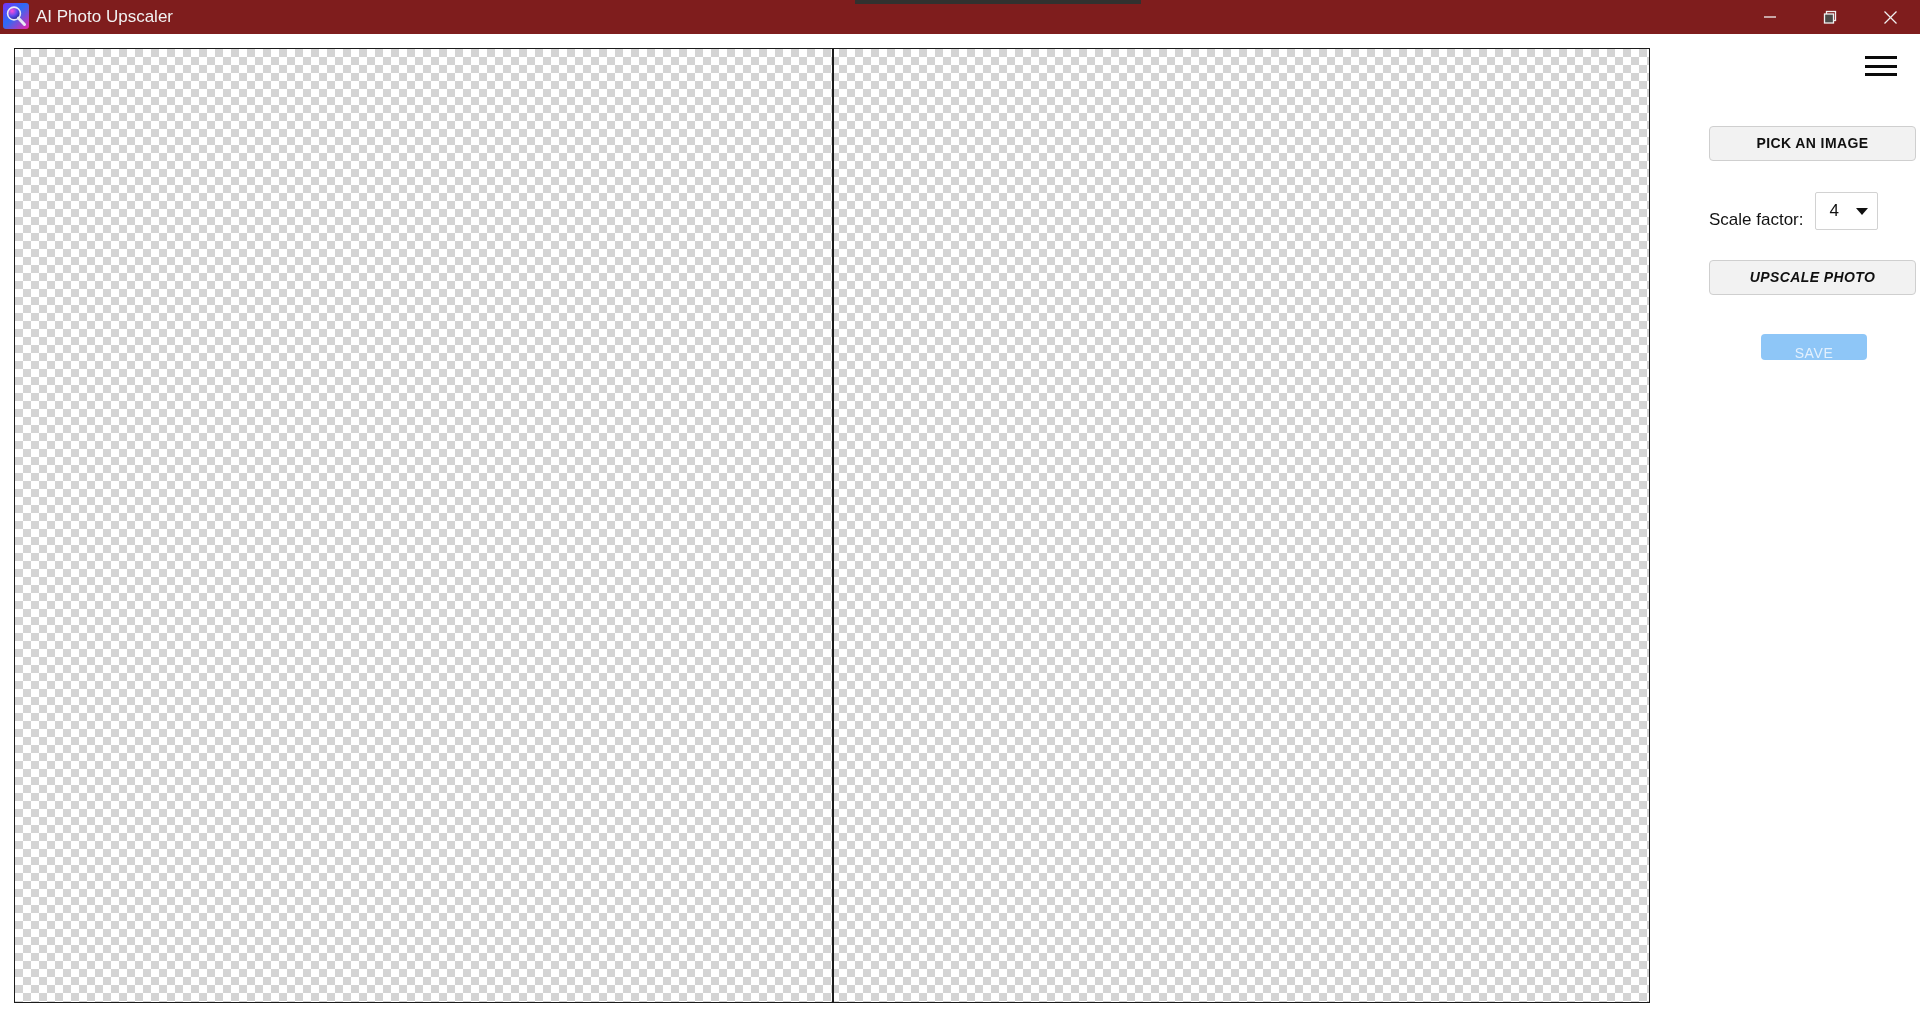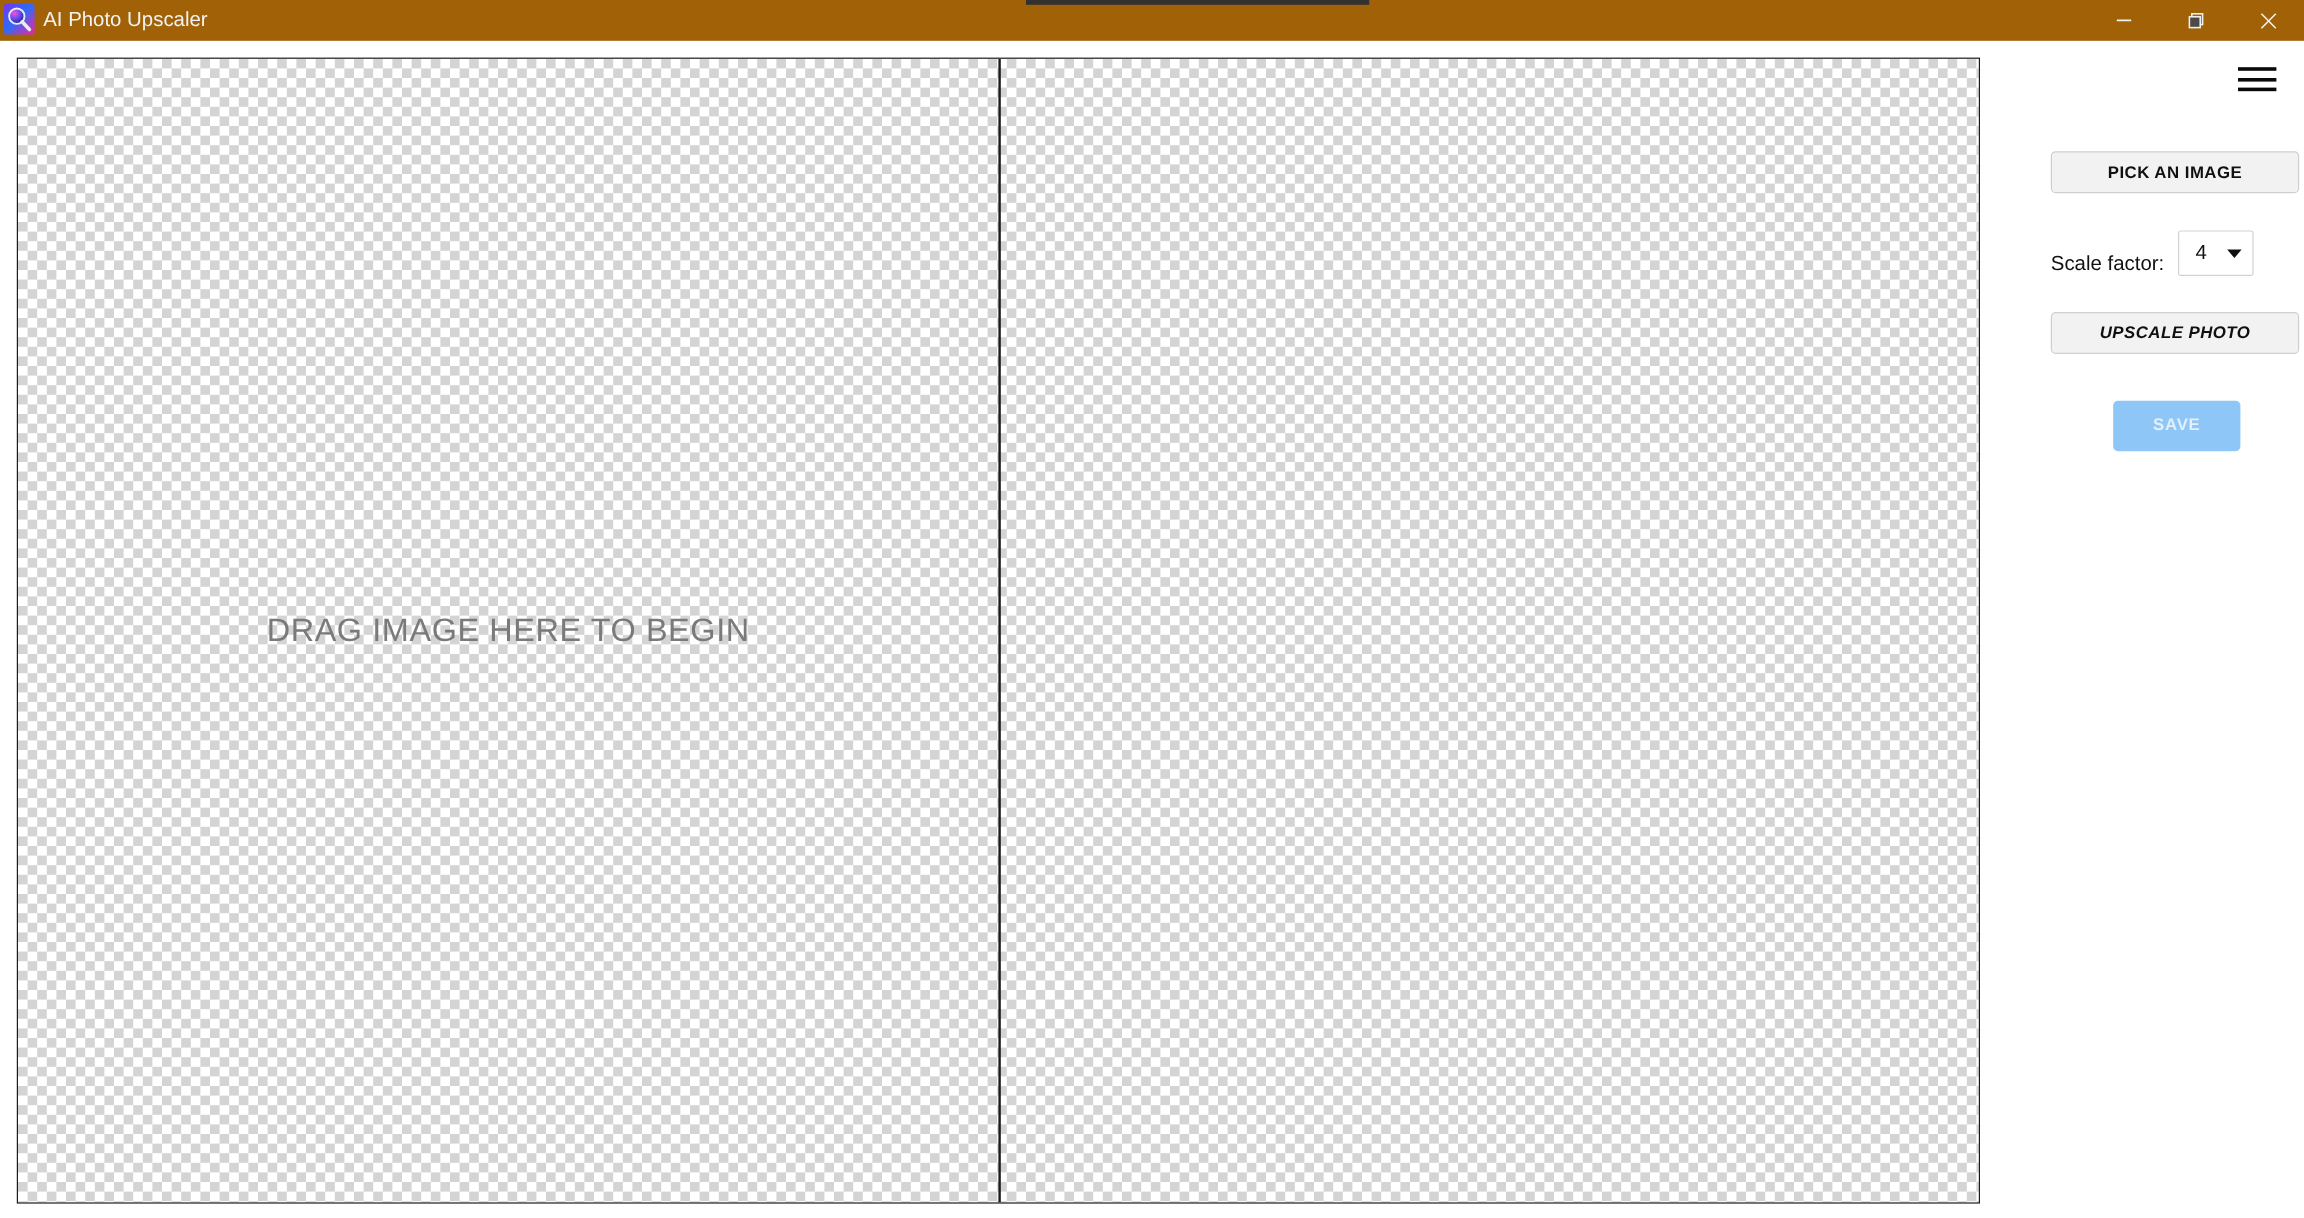--- a/index.html
+++ b/index.html
@@ -11,21 +11,21 @@
     background: #ffffff;
     font-family: "Liberation Sans", sans-serif;
   }
 
   
   #titlebar {
     position: absolute;
     left: 0; top: 0;
     width: 1920px;
     height: 34px;
-    background: #a16207;
+    background: #7f1d1d;
     display: flex;
     align-items: center;
   }
 
   #drag-indicator {
     position: absolute;
     left: 855px;
     top: 0;
     width: 286px;
     height: 4px;
@@ -198,28 +198,28 @@
     border-right: 6px solid transparent;
     border-top: 7px solid #101010;
   }
 
   #btn-upscale { margin-top: 30px; font-style: italic; }
 
   #btn-save {
     display: block;
     margin: 39px auto 0 auto;
     width: 106px;
-    height: 42px;
+    height: 26px;
     line-height: 38px;
     text-align: center;
     background: #8ec6f7;
     border: none;
     border-radius: 4px;
     font-size: 14px;
-    font-weight: bold;
+    font-weight: normal;
     letter-spacing: 0.6px;
     color: #e2f0fd;
     font-family: "Liberation Sans", sans-serif;
     cursor: default;
     user-select: none;
   }
 </style>
 </head>
 <body>
 
@@ -270,23 +270,20 @@
   </div>
 </div>
 
 <div id="hamburger">
   <span></span>
   <span></span>
   <span></span>
 </div>
 
 <div id="canvas-wrap">
-  <div class="pane" id="pane-left">
-    <div id="drop-hint">DRAG IMAGE HERE TO BEGIN</div>
-  </div>
   <div id="pane-divider"></div>
   <div class="pane" id="pane-right"></div>
 </div>
 
 <div id="sidepanel">
 
   <div class="flatbtn" id="btn-pick">PICK AN IMAGE</div>
 
   <div id="row-scale">
     <span id="scale-label">Scale factor:</span>

